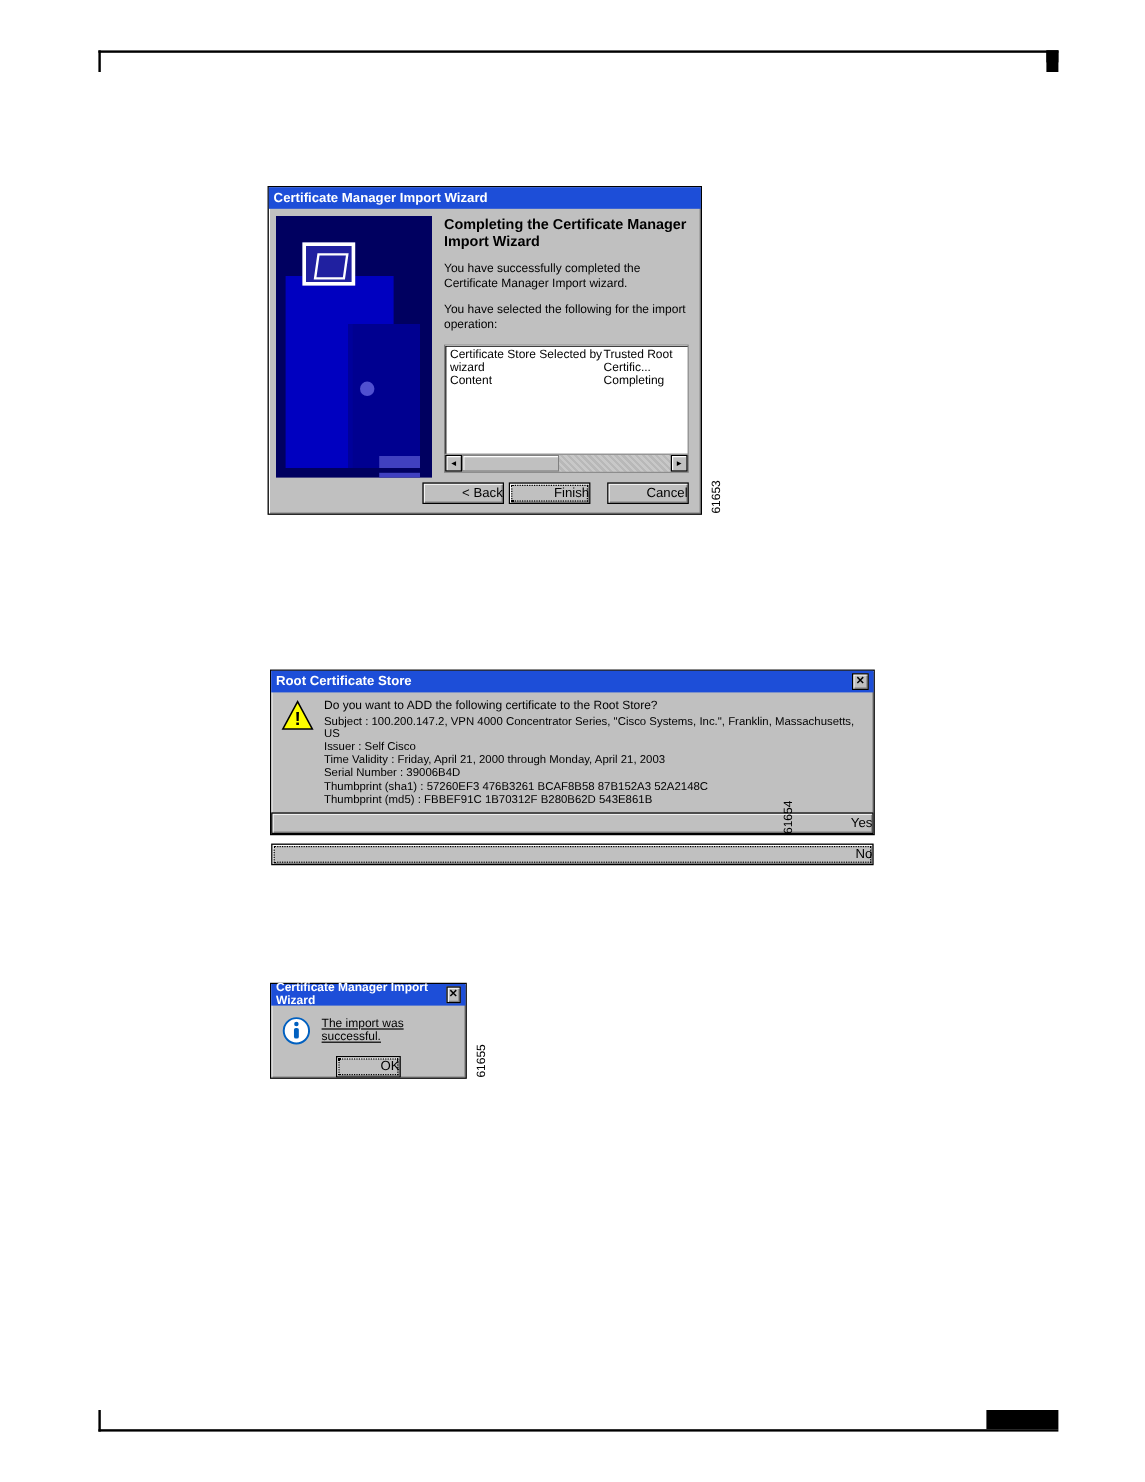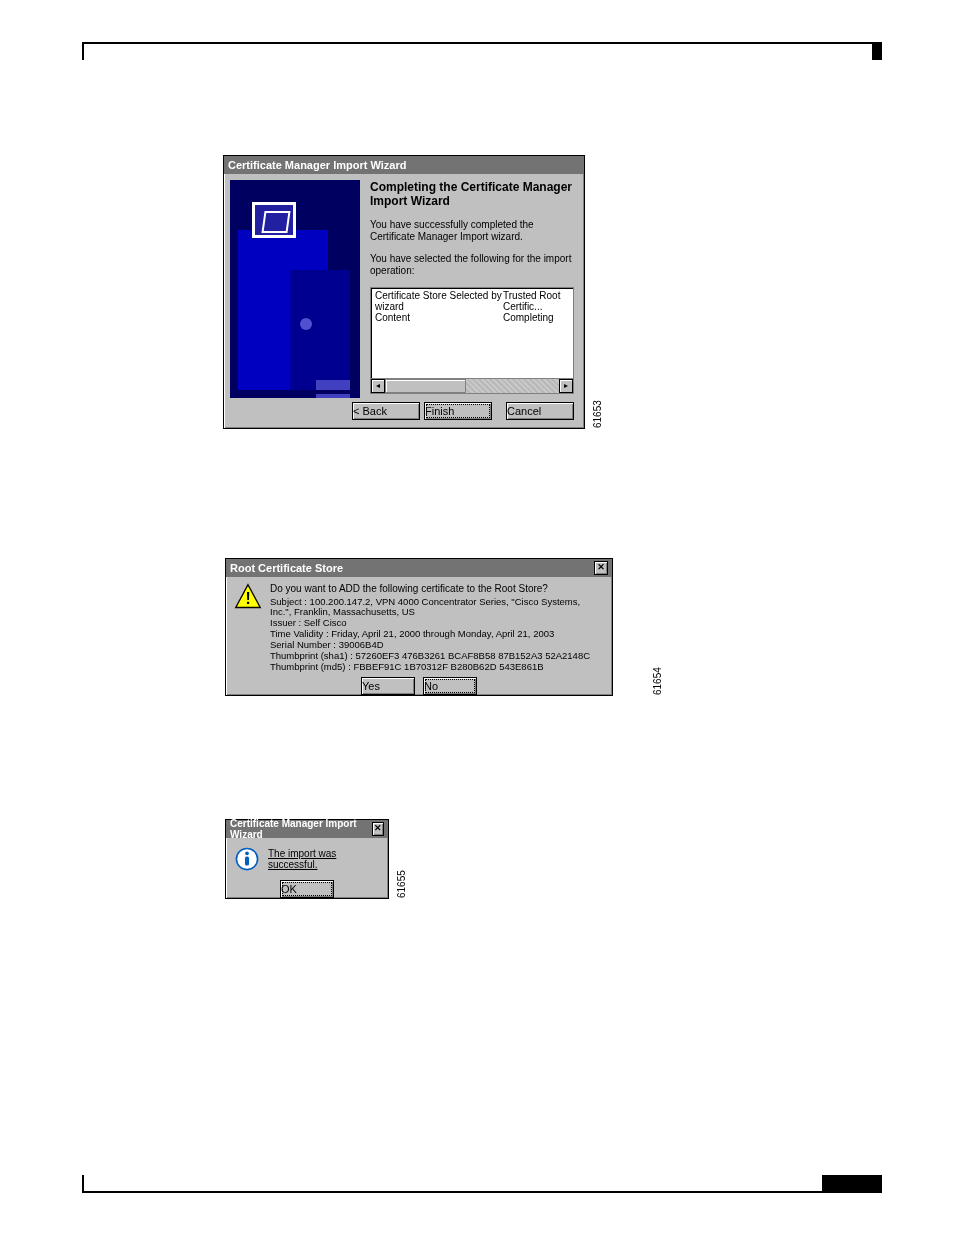--- a/index.html
+++ b/index.html
@@ -19,21 +19,21 @@
   .page-frame-bottom .blk { position:absolute; right:0; bottom:0; width:60px; height:16px; background:#000;}
 
   
   .dlg {
     position: absolute;
     background: #c0c0c0;
     border: 1px solid #000;
     box-shadow: inset 1px 1px 0 #fff, inset -1px -1px 0 #808080;
   }
   .titlebar {
-    background: #737373;
+    background: #1d4ed8;
     color: #fff;
     font-weight: bold;
     font-size: 11px;
     padding: 2px 4px;
     display:flex;
     align-items:center;
     justify-content:space-between;
     height:18px;
   }
   .titlebar .close {
@@ -41,21 +41,21 @@
     box-shadow: inset 1px 1px 0 #fff, inset -1px -1px 0 #808080;
     font-size:9px;line-height:11px;text-align:center;color:#000;font-weight:bold;
   }
 
   .btn {
     background:#c0c0c0;
     border:1px solid #000;
     box-shadow: inset 1px 1px 0 #fff, inset -1px -1px 0 #808080;
     font-size:11px;
     padding:2px 0;
-    text-align:left;
+    text-align:right;
     min-width:68px;
     display:inline-block;
   }
   .btn.dotted { outline:1px dotted #000; outline-offset:-3px;}
 
   
   #dlg1 { left:223px; top:155px; width:362px; height:274px; }
   #dlg1 .body { display:flex; padding:0; height:236px;justify-content:space-between; }
   #dlg1 .sidebar-img {
     width:130px; height:218px; margin:6px;
@@ -80,27 +80,27 @@
   #dlg1 .listbox .row span:first-child{flex:0 0 128px;}
   #dlg1 .hscroll{height:16px;background:#c0c0c0;border:1px solid #808080;display:flex;align-items:center;justify-content:space-between;margin-top:-1px;}
   #dlg1 .hscroll .arr{width:14px;height:14px;background:#c0c0c0;border:1px solid #000;box-shadow:inset 1px 1px 0 #fff;font-size:8px;text-align:center;line-height:12px;}
   #dlg1 .hscroll .track{flex:1;height:14px;background:repeating-linear-gradient(45deg,#c8c8c8 0 2px,#b8b8b8 2px 4px);}
   #dlg1 .hscroll .thumb{width:40%;height:14px;background:#c0c0c0;border:1px solid #808080;box-shadow:inset 1px 1px 0 #fff;}
   #dlg1 .footer{position:absolute;bottom:8px;right:10px;display:flex;gap:4px;}
 
   .sidelabel{position:absolute;font-size:10px;transform:rotate(-90deg);transform-origin:left top;color:#000;}
 
   
-  #dlg2 { left:225px; top:558px; width:388px; height:138px; }
+  #dlg2 { left:225px; top:558px; width:504px; height:138px; }
   #dlg2 .body{padding:6px 8px 4px 8px;font-size:10px;display:flex;gap:8px;}
   #dlg2 .warn-icon{width:28px;height:28px;flex:0 0 28px;}
   #dlg2 .warn-icon svg{width:28px;height:28px;}
   #dlg2 .txt p{margin-bottom:2px;line-height:1.15;}
   #dlg2 .txt .details{font-size:9.5px;line-height:1.15;}
-  #dlg2 .footer{display:flex;justify-content:center;gap:8px;padding-bottom:6px;}
+  #dlg2 .footer{display:flex;justify-content:center;gap:8px;padding-bottom:6px;flex-direction:column;}
 
   
   #dlg3 { left:225px; top:819px; width:164px; height:80px; }
   #dlg3 .body{padding:8px;display:flex;align-items:center;gap:8px;font-size:10px;text-decoration:underline;}
   #dlg3 .info-icon{width:26px;height:26px;flex:0 0 26px;}
   #dlg3 .footer{display:flex;justify-content:center;padding-bottom:6px;}
 
 </style>
 </head>
 <body>

